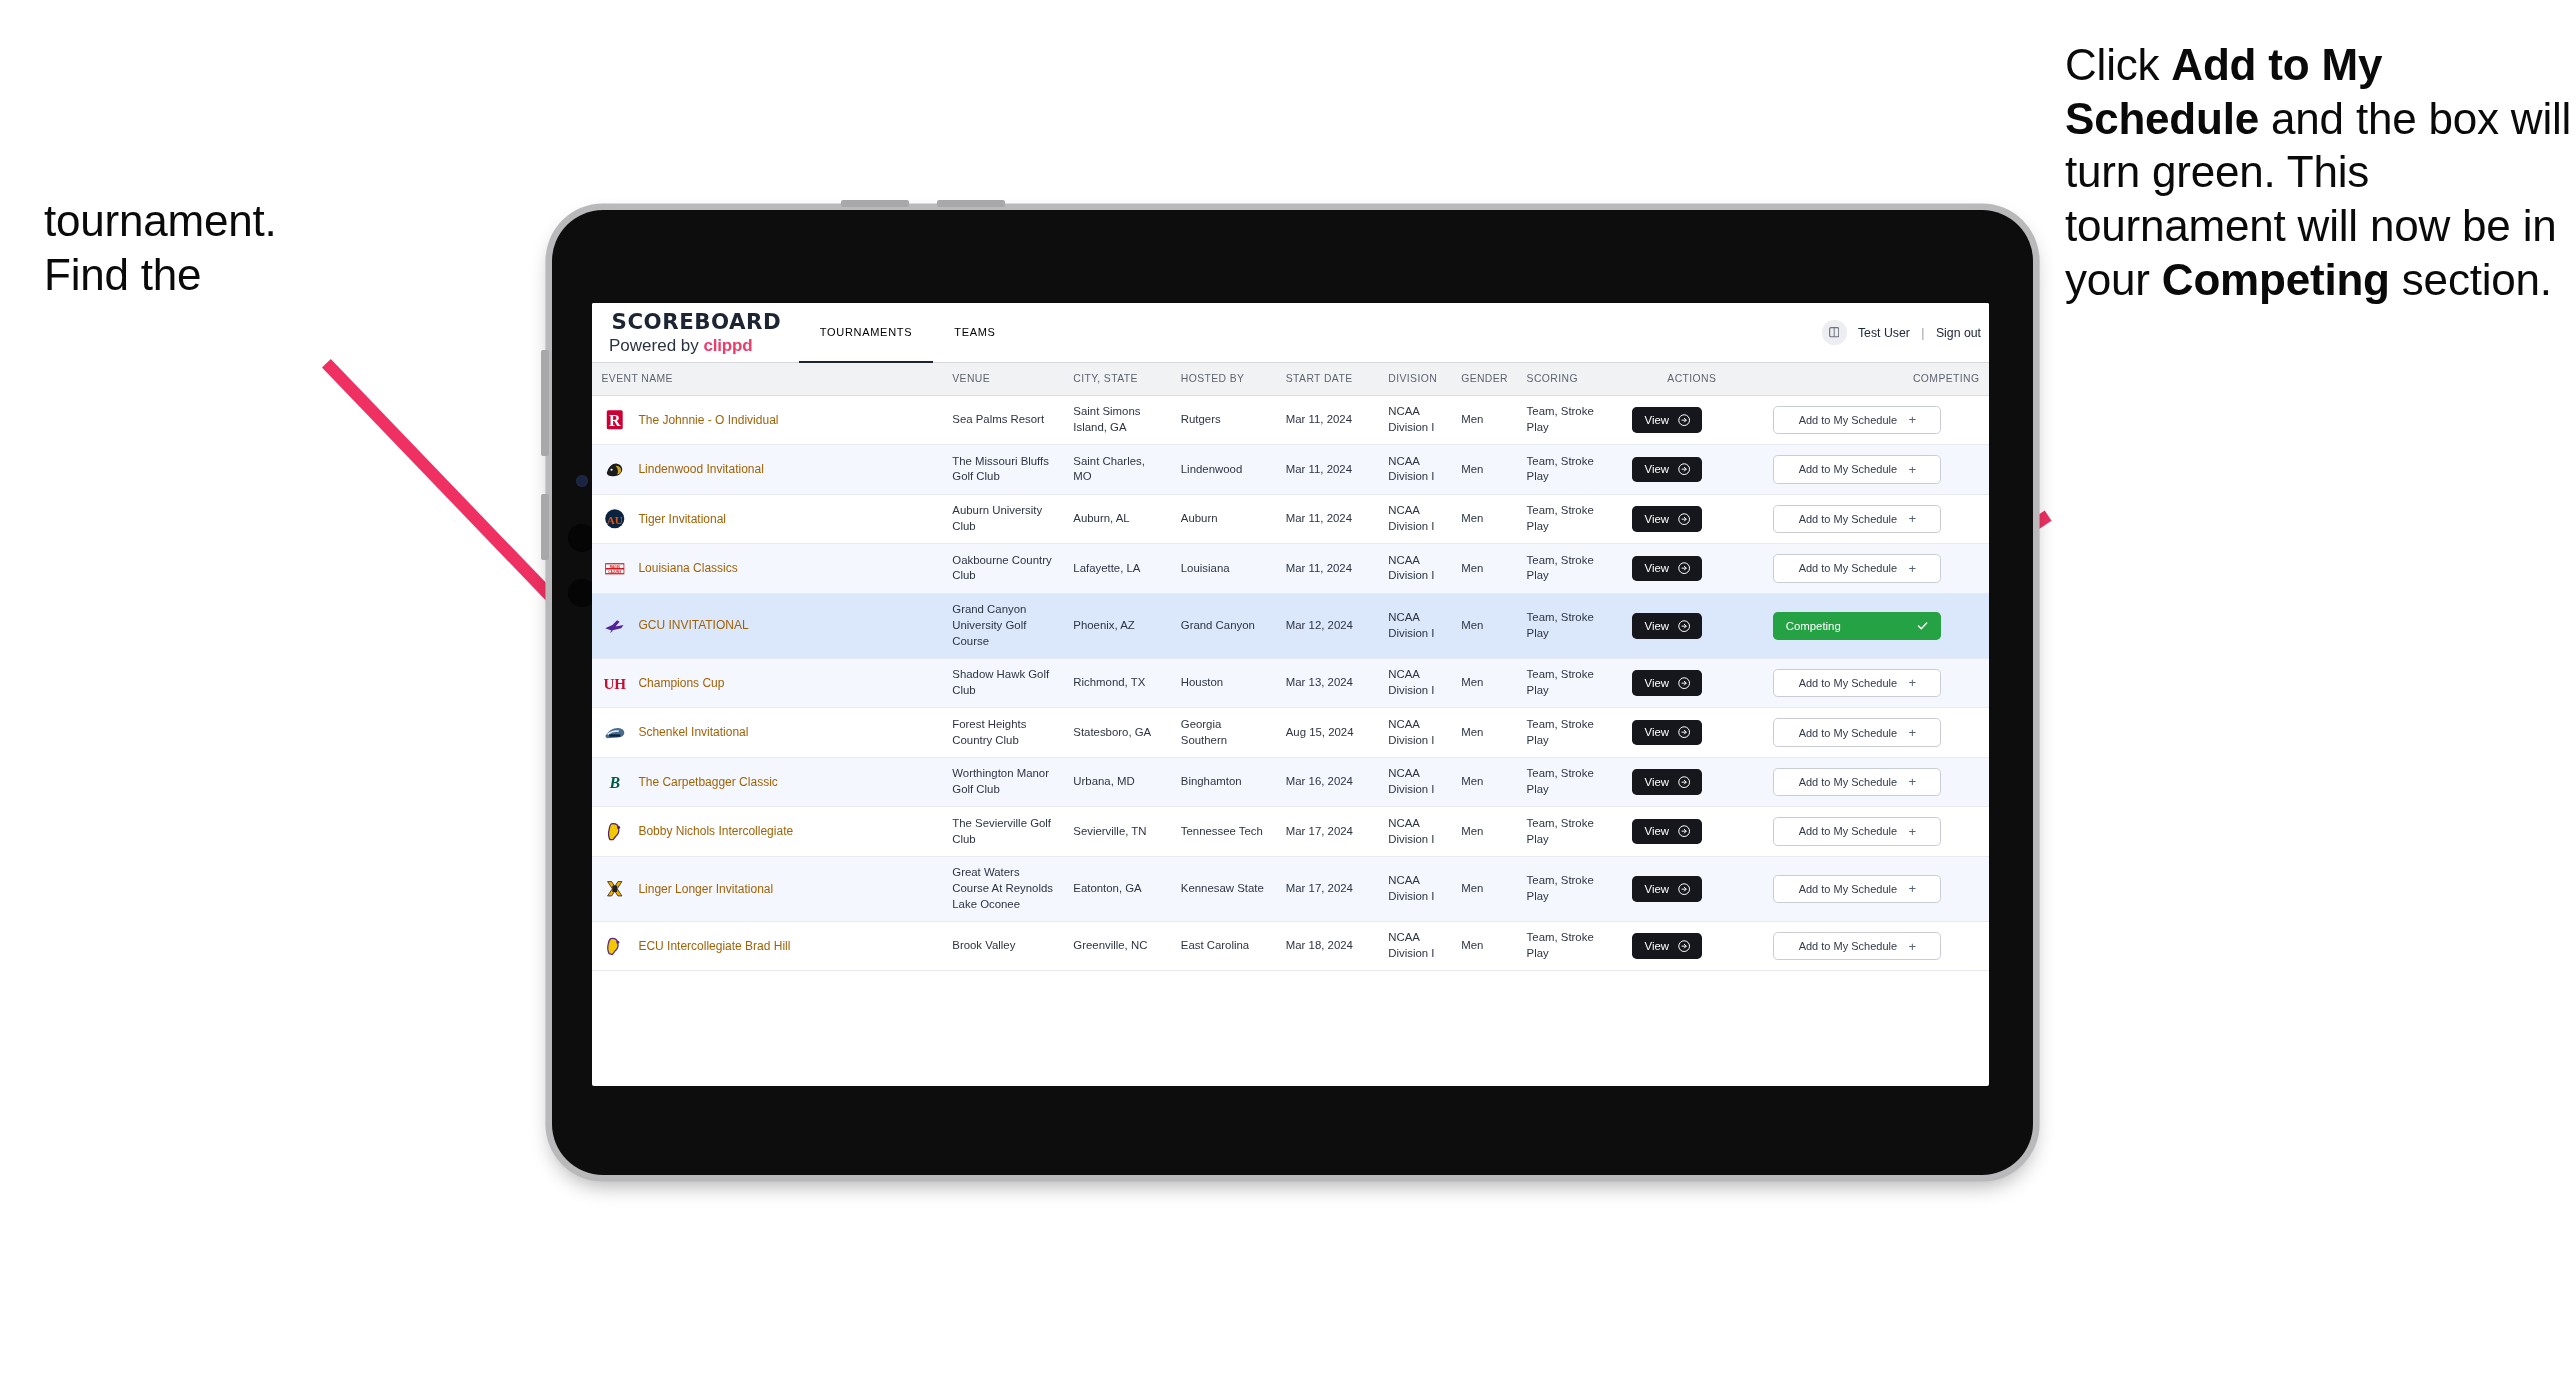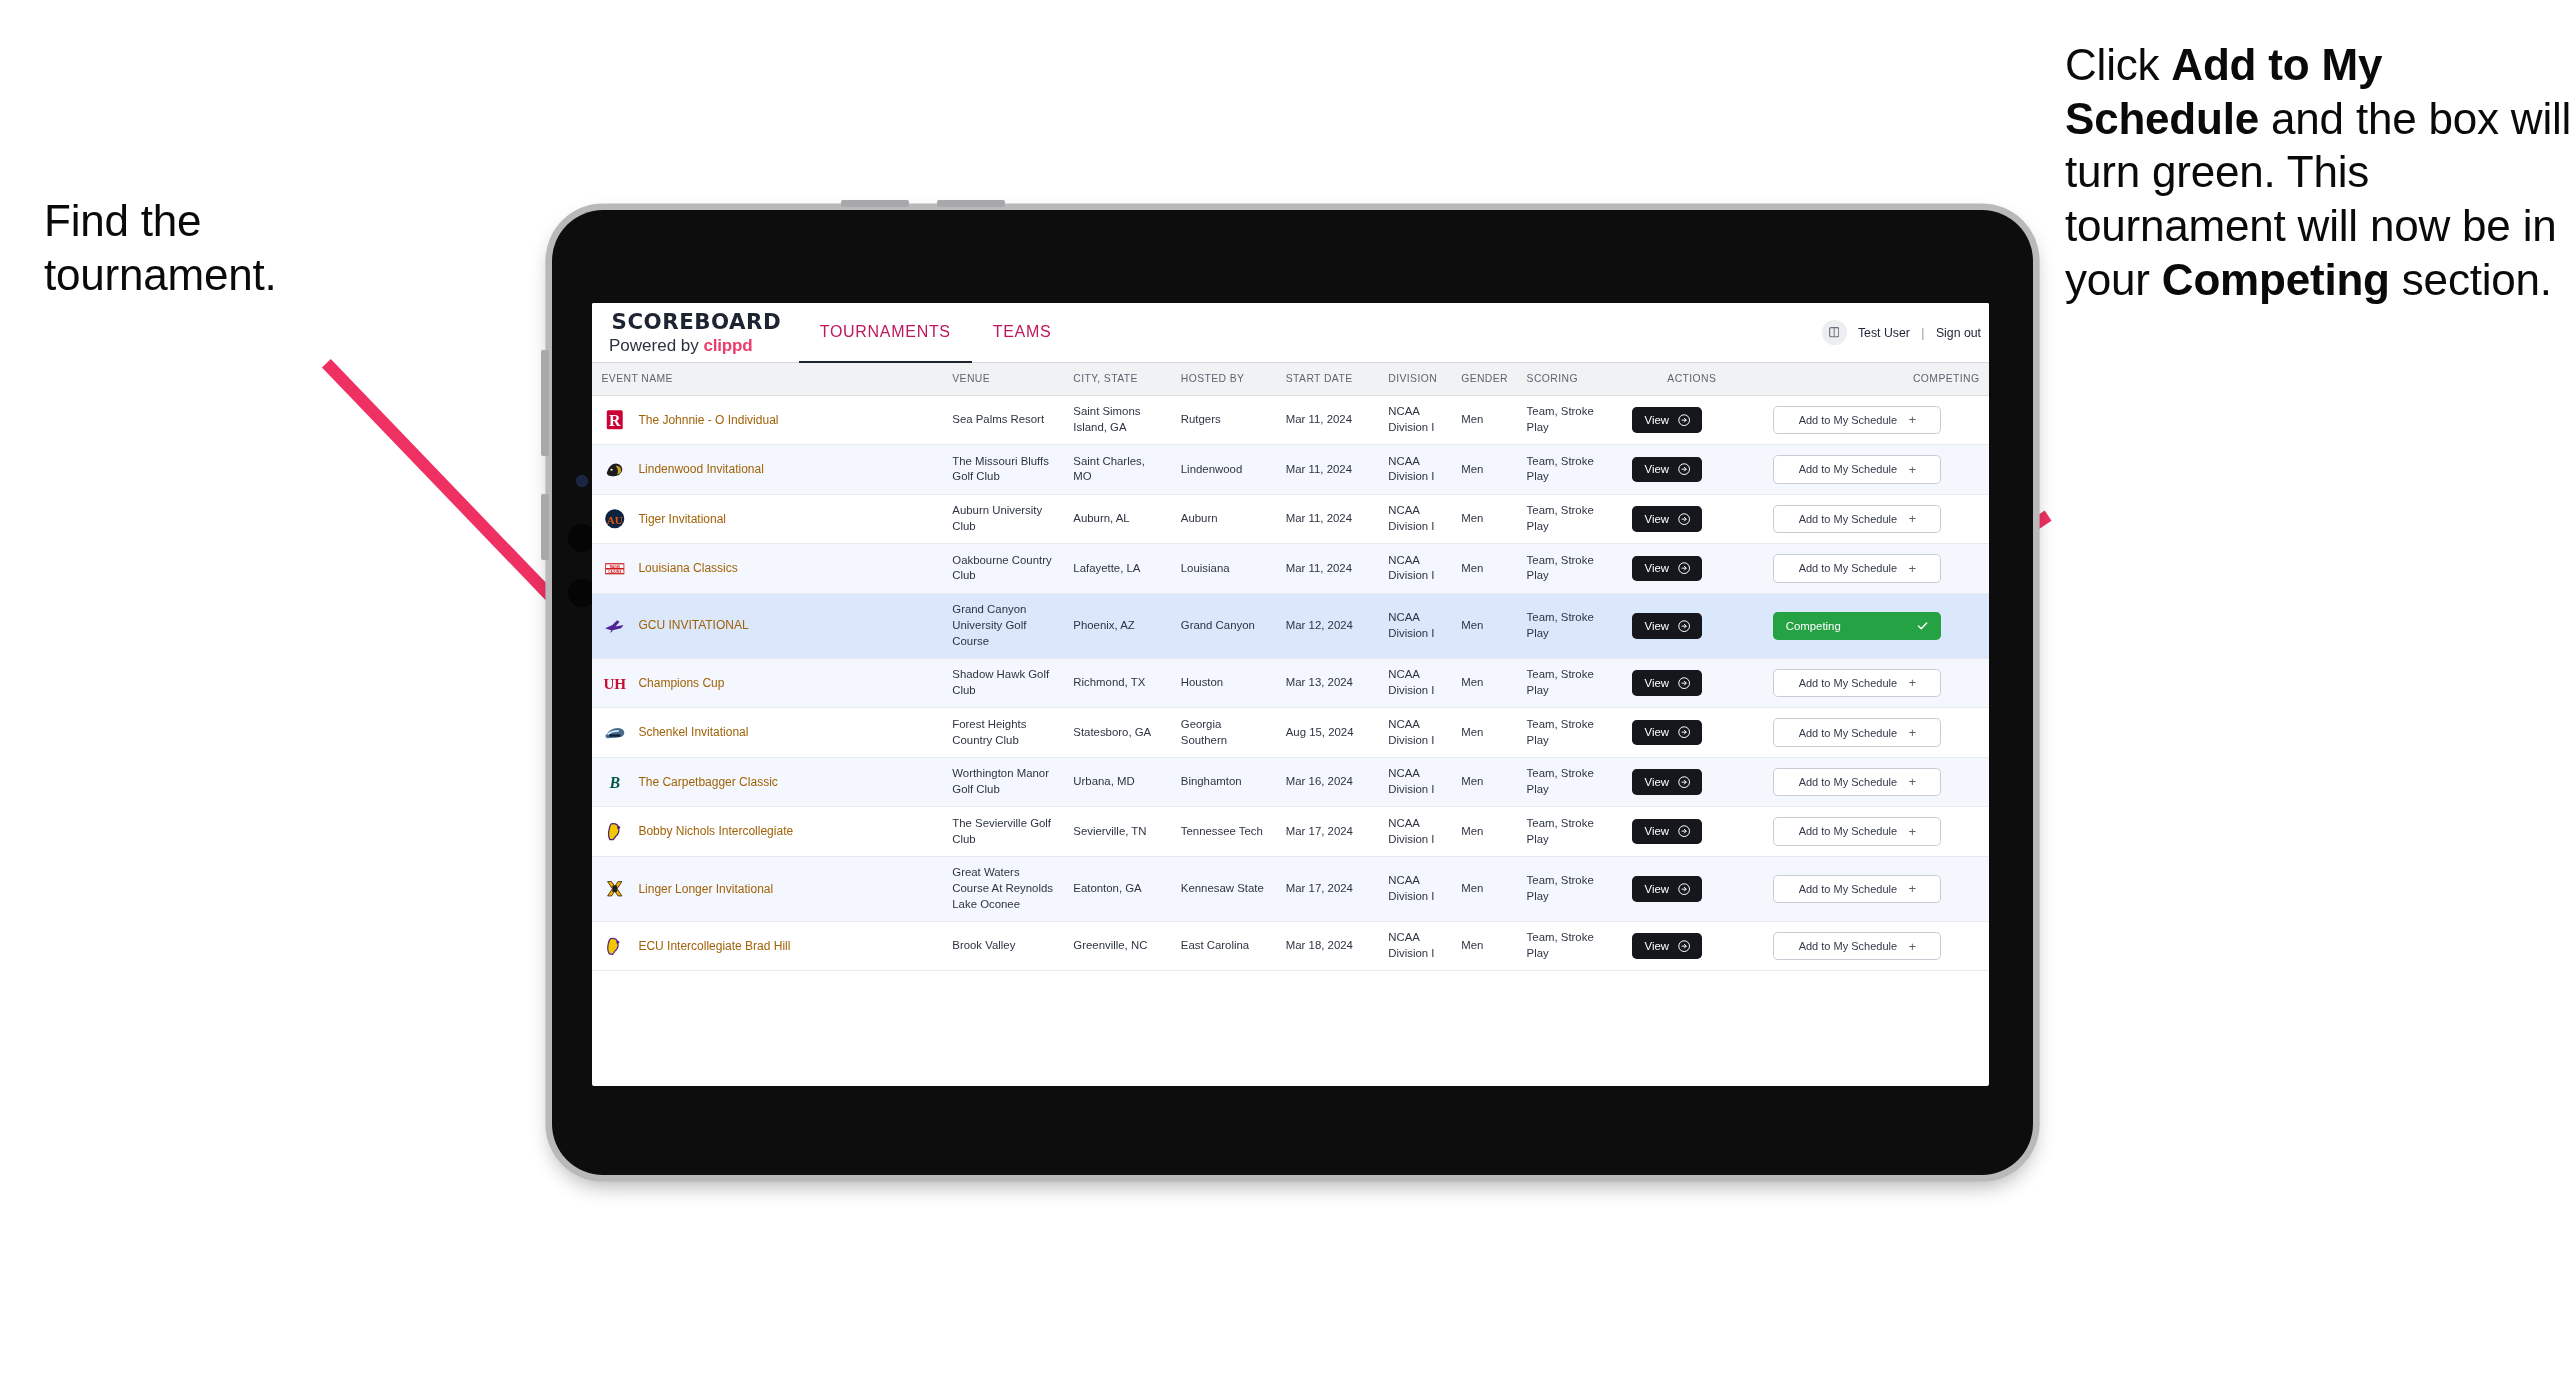--- a/index.html
+++ b/index.html
@@ -68,21 +68,21 @@
     font-family:"DejaVu Sans", sans-serif;
     font-weight:700; font-size:22px; letter-spacing:0.5px;
     color:#1d2533; line-height:1; transform:scaleX(.97);
   }
   .brand-sub { font-size:17px; color:#2c3340; margin-top:3.8px; line-height:1; }
   .brand-sub .clippd { color:#ee3b6a; font-weight:700; letter-spacing:-0.2px; }
 
   .navtabs { display:flex; align-items:stretch; }
   .navtab {
     display:flex; align-items:center; padding:0 21px;
-    font-size:16px; letter-spacing:0.7px; color:#be185d;
+    font-size:11px; letter-spacing:0.7px; color:#000000;
     border-bottom:2.8px solid transparent; margin-bottom:-0.9px;
     cursor:pointer; white-space:nowrap;
   }
   .navtab.active { border-bottom-color:#1d2533; font-weight:500; }
 
   .appbar-right {
     margin-left:auto; display:flex; align-items:center; gap:11.4px;
     padding-right:8px; font-size:12.3px; color:#20283a;
   }
   .avatar {
@@ -139,22 +139,22 @@
     font-family:"Liberation Sans", sans-serif; white-space:nowrap;
   }
   .btn-competing .chk { width:13.2px; height:13.2px; }
 </style>
 </head>
 <body>
 
 <div class="page">
 
   <div class="annot" id="annot-left">
+    <div>tournament.</div>
     <div>Find the</div>
-    <div>tournament.</div>
   </div>
 
   <div class="annot" id="annot-right">
     <span>Click </span><b>Add to My Schedule</b><span> and the box will turn green. This tournament will now be in your </span><b>Competing</b><span> section.</span>
   </div>
 
   <svg class="arrow-svg" style="left:0;top:0;width:2576px;height:1386px" viewBox="0 0 2723 1465" width="2576" height="1386">
     <defs>
       <marker id="ah" markerWidth="5" markerHeight="5" refX="2.2" refY="2.5" orient="auto">
         <path d="M0,0 L5,2.5 L0,5 Z" fill="#ee3162"></path>

